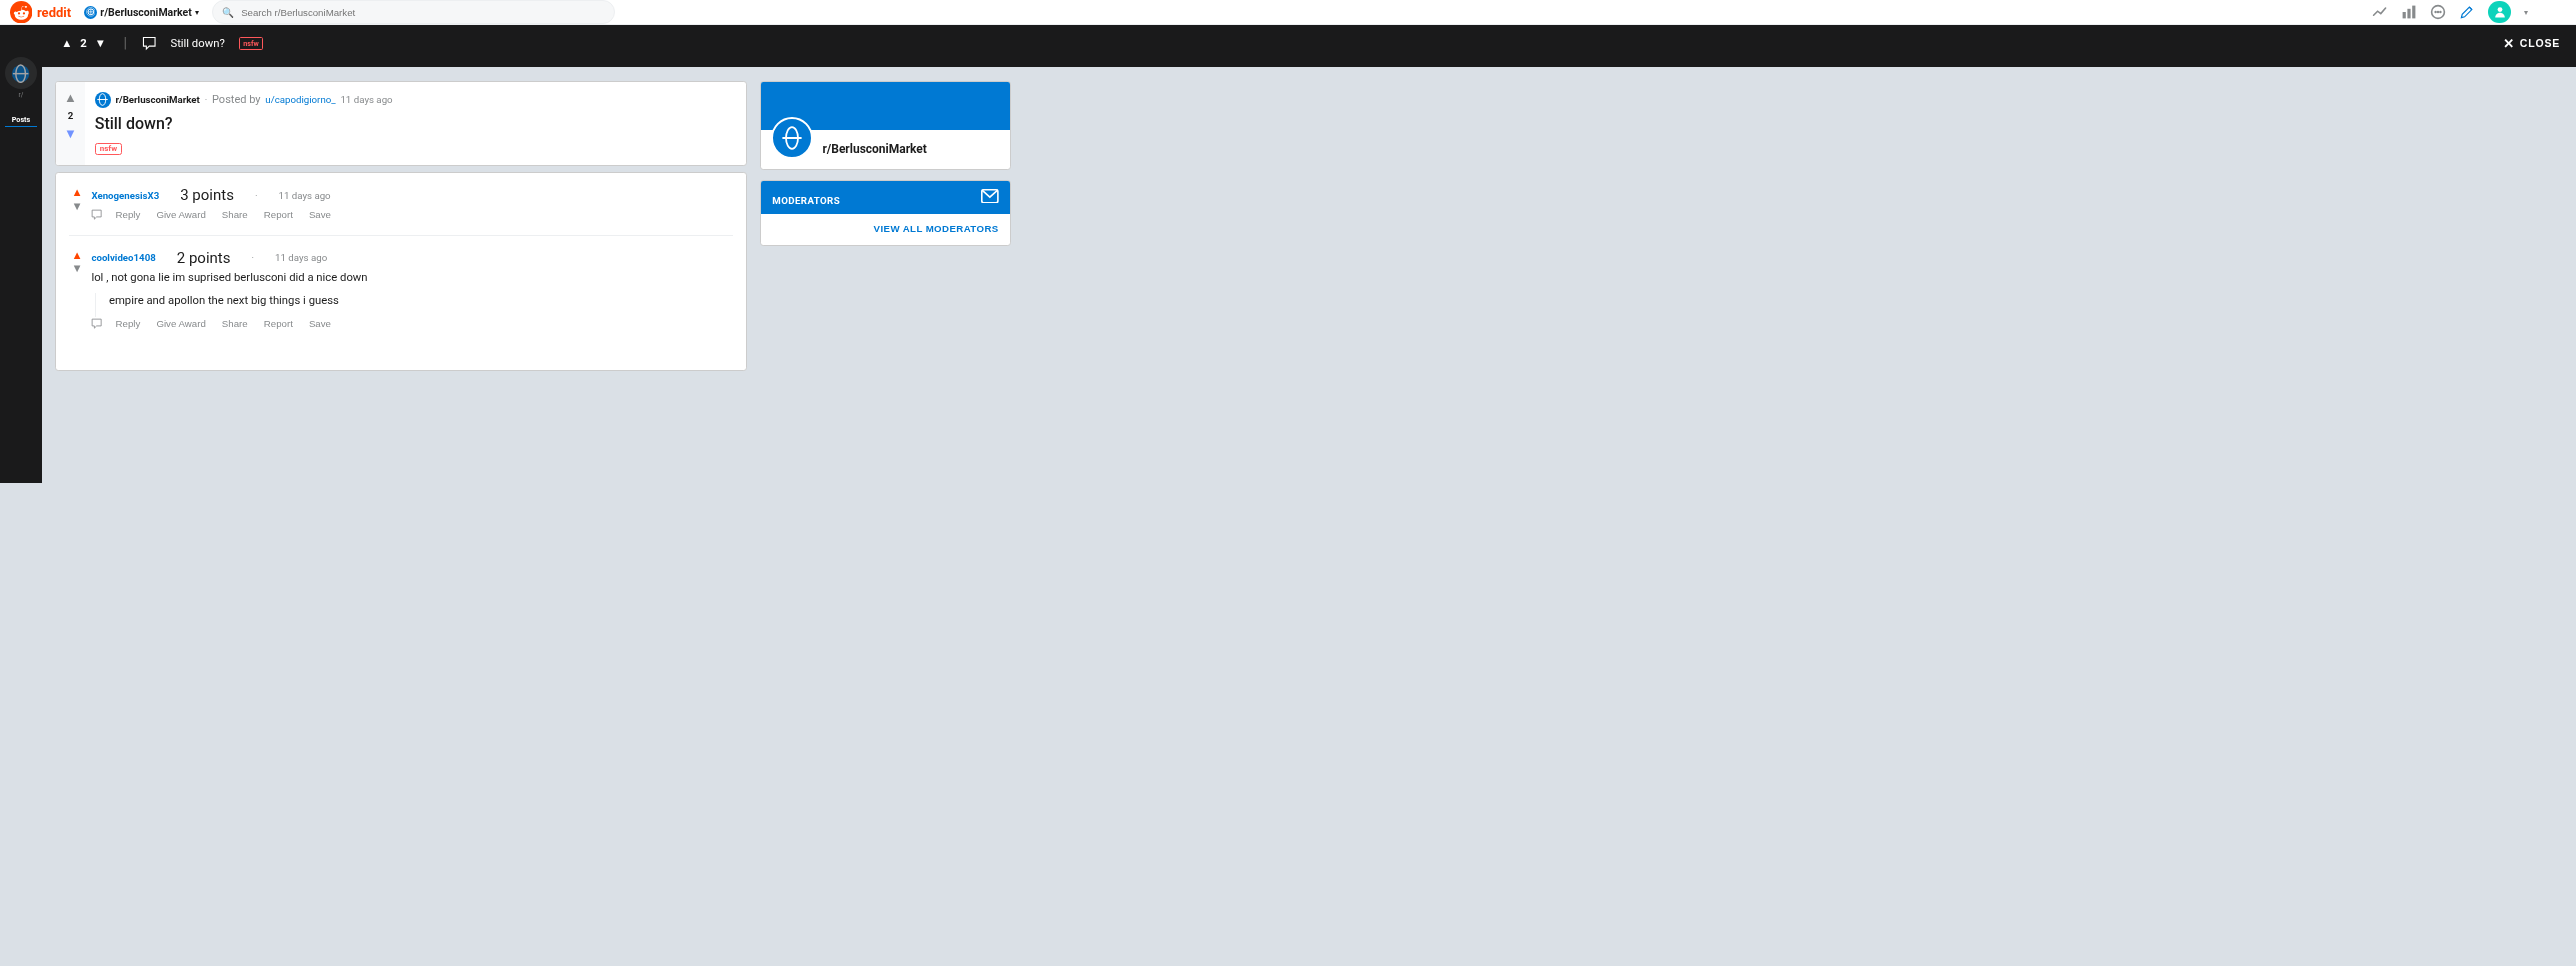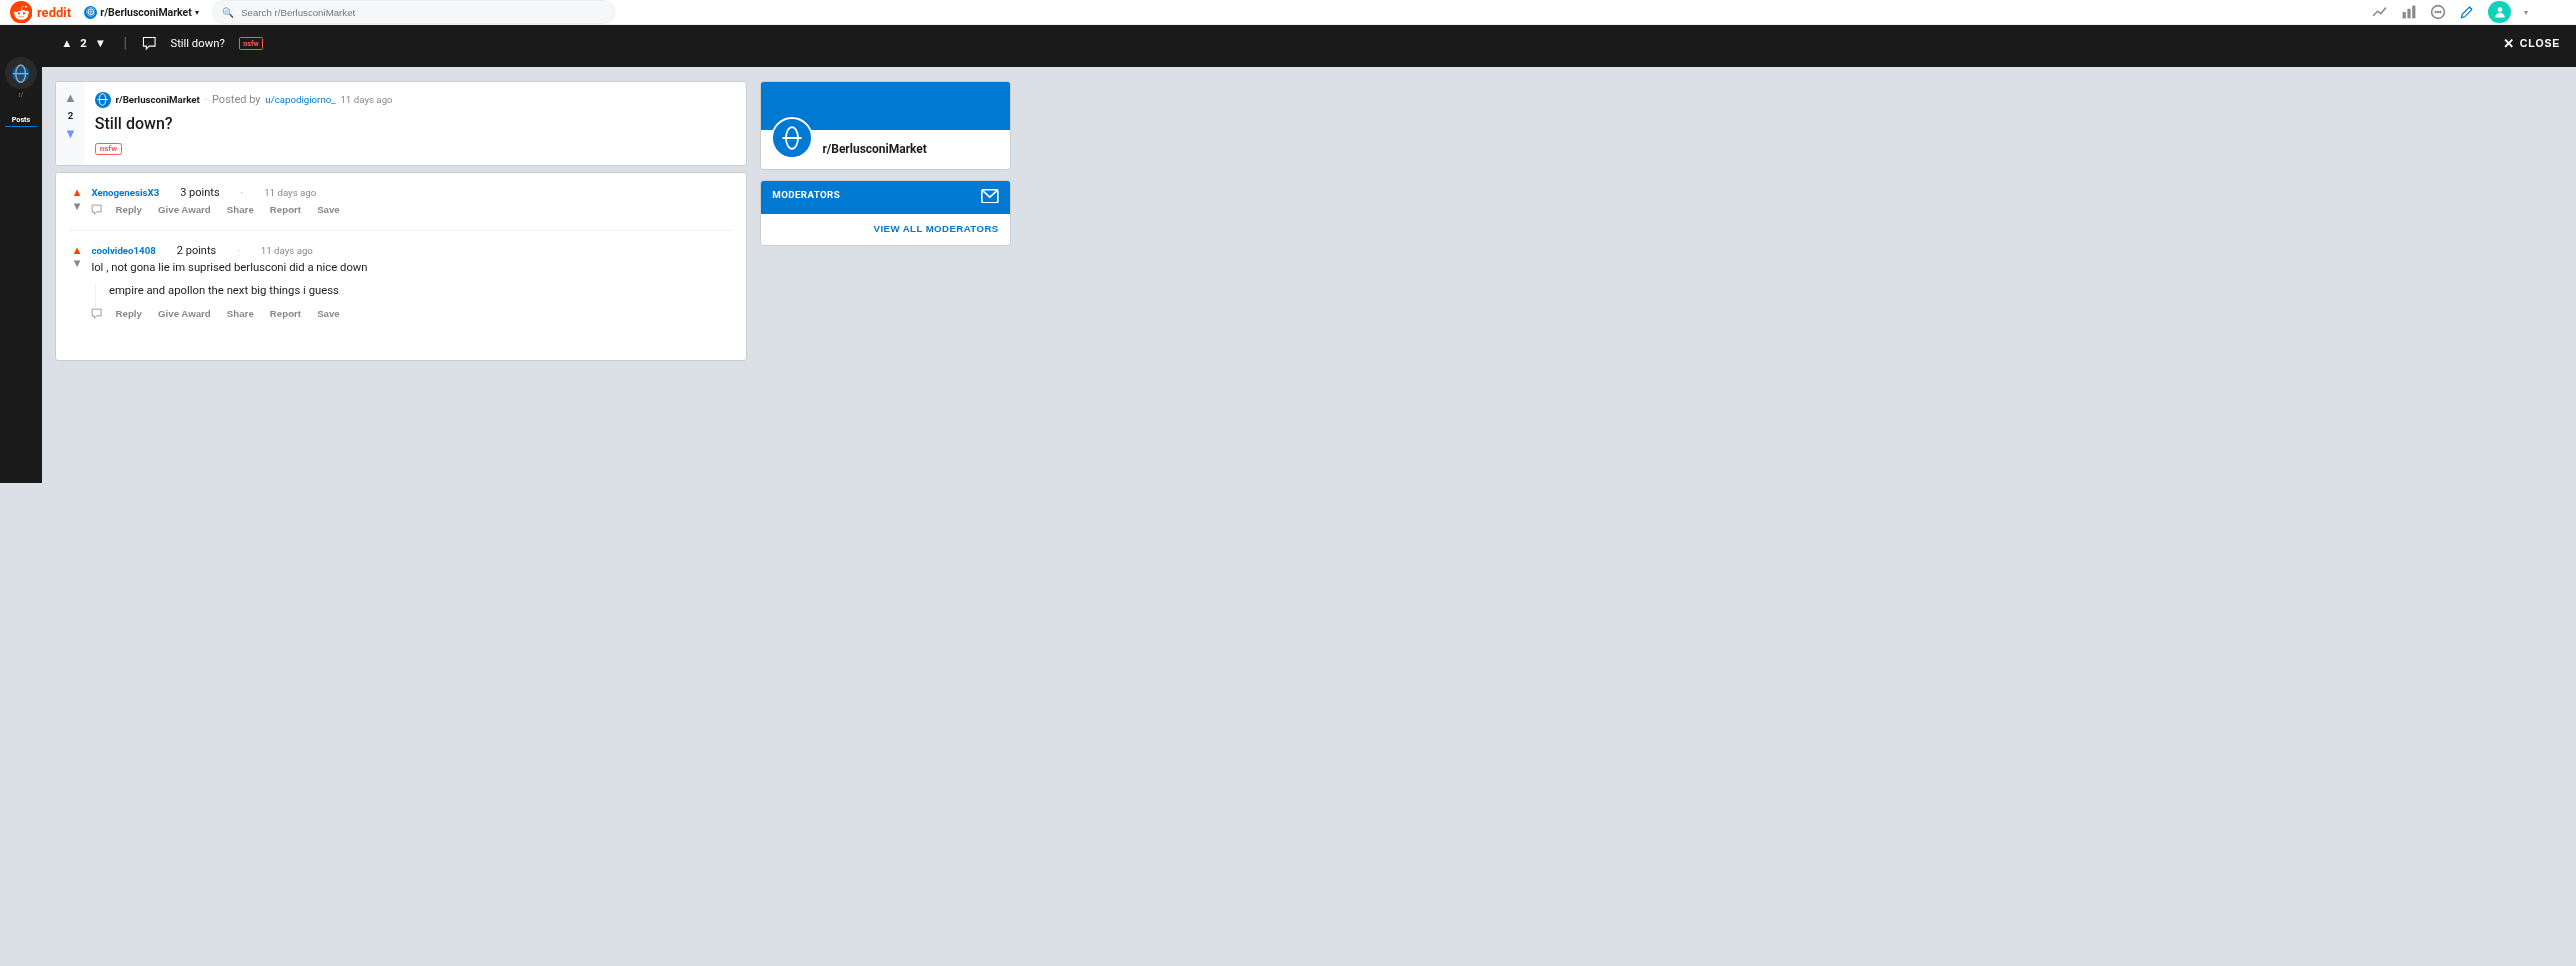--- a/index.html
+++ b/index.html
@@ -219,21 +219,21 @@
       margin-bottom: 3.2px;
     }
     .comment-author {
       color: #0079d3;
       font-size: 9.7px;
       font-weight: bold;
       text-decoration: none;
     }
     .comment-points {
       color: #1c1c1c;
-      font-size: 11px;
+      font-size: 15px;
     }
     .comment-time {
       color: #878a8c;
       font-size: 9.7px;
     }
 
     .comment-text {
       font-size: 11.3px;
       color: #1c1c1c;
       margin-bottom: 6.4px;
@@ -244,21 +244,21 @@
       display: flex;
       gap: 9.7px;
       align-items: center;
     }
     .comment-action-btn {
       background: none;
       border: none;
       cursor: pointer;
       color: #878a8c;
       font-size: 9.7px;
-      font-weight: bold;
+      font-weight: normal;
       display: flex;
       align-items: center;
       gap: 3.2px;
       padding: 1.6px 3.2px;
       border-radius: 1.6px;
     }
 
     
     .right-sidebar {
       width: 251px;
@@ -303,21 +303,21 @@
     .moderators-card {
       background: white;
       border-radius: 3.2px;
       border: 0.8px solid #ccc;
       overflow: hidden;
     }
     .mod-header {
       background: #0079d3;
       padding: 8px 11.3px;
       display: flex;
-      align-items: flex-start;
+      align-items: flex-end;
       justify-content: space-between;
     }
     .mod-header-title {
       color: white;
       font-size: 9.7px;
       font-weight: bold;
       letter-spacing: 0.4px;
     }
 
     .mod-list {

